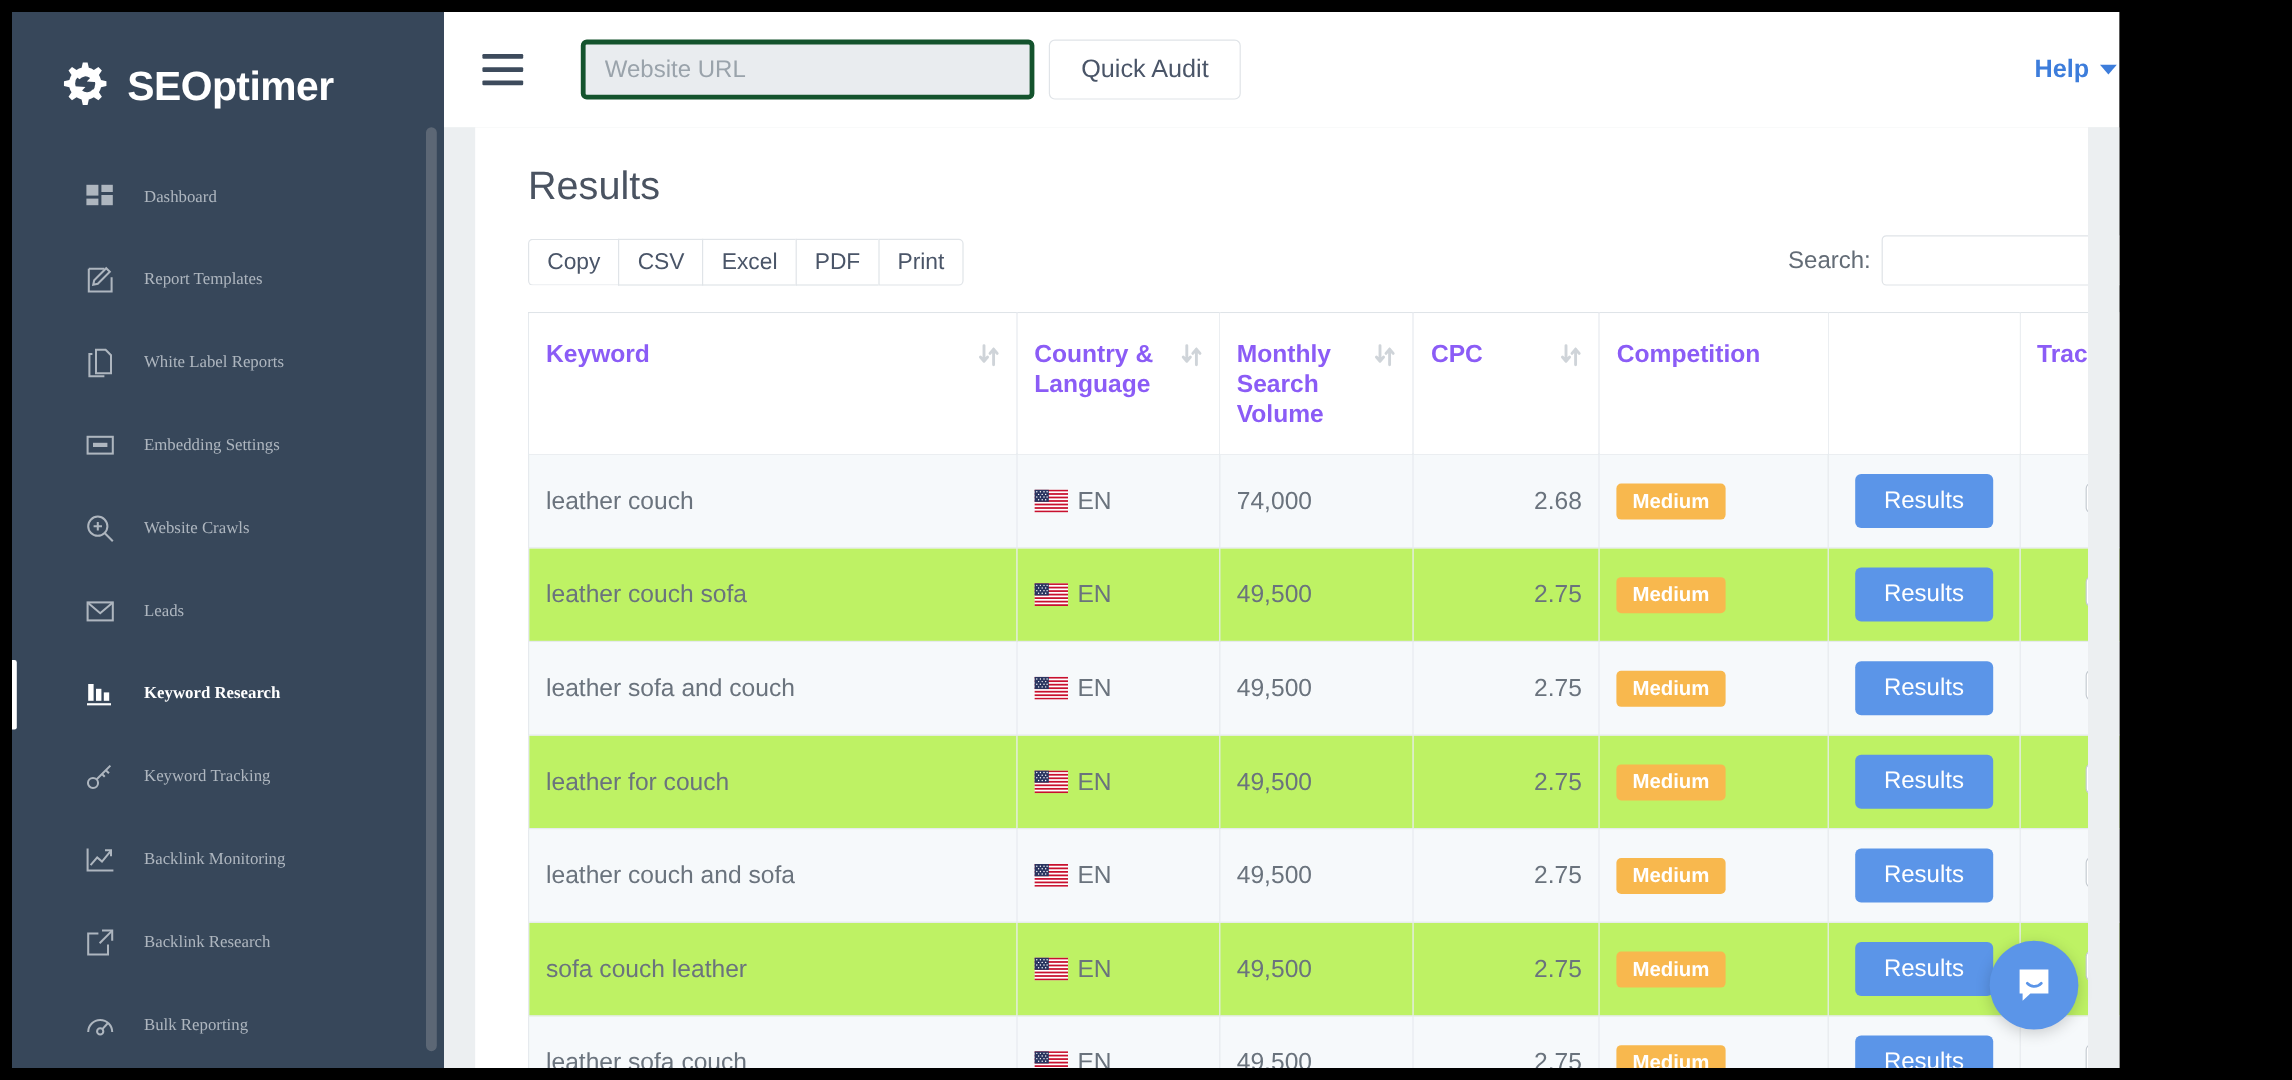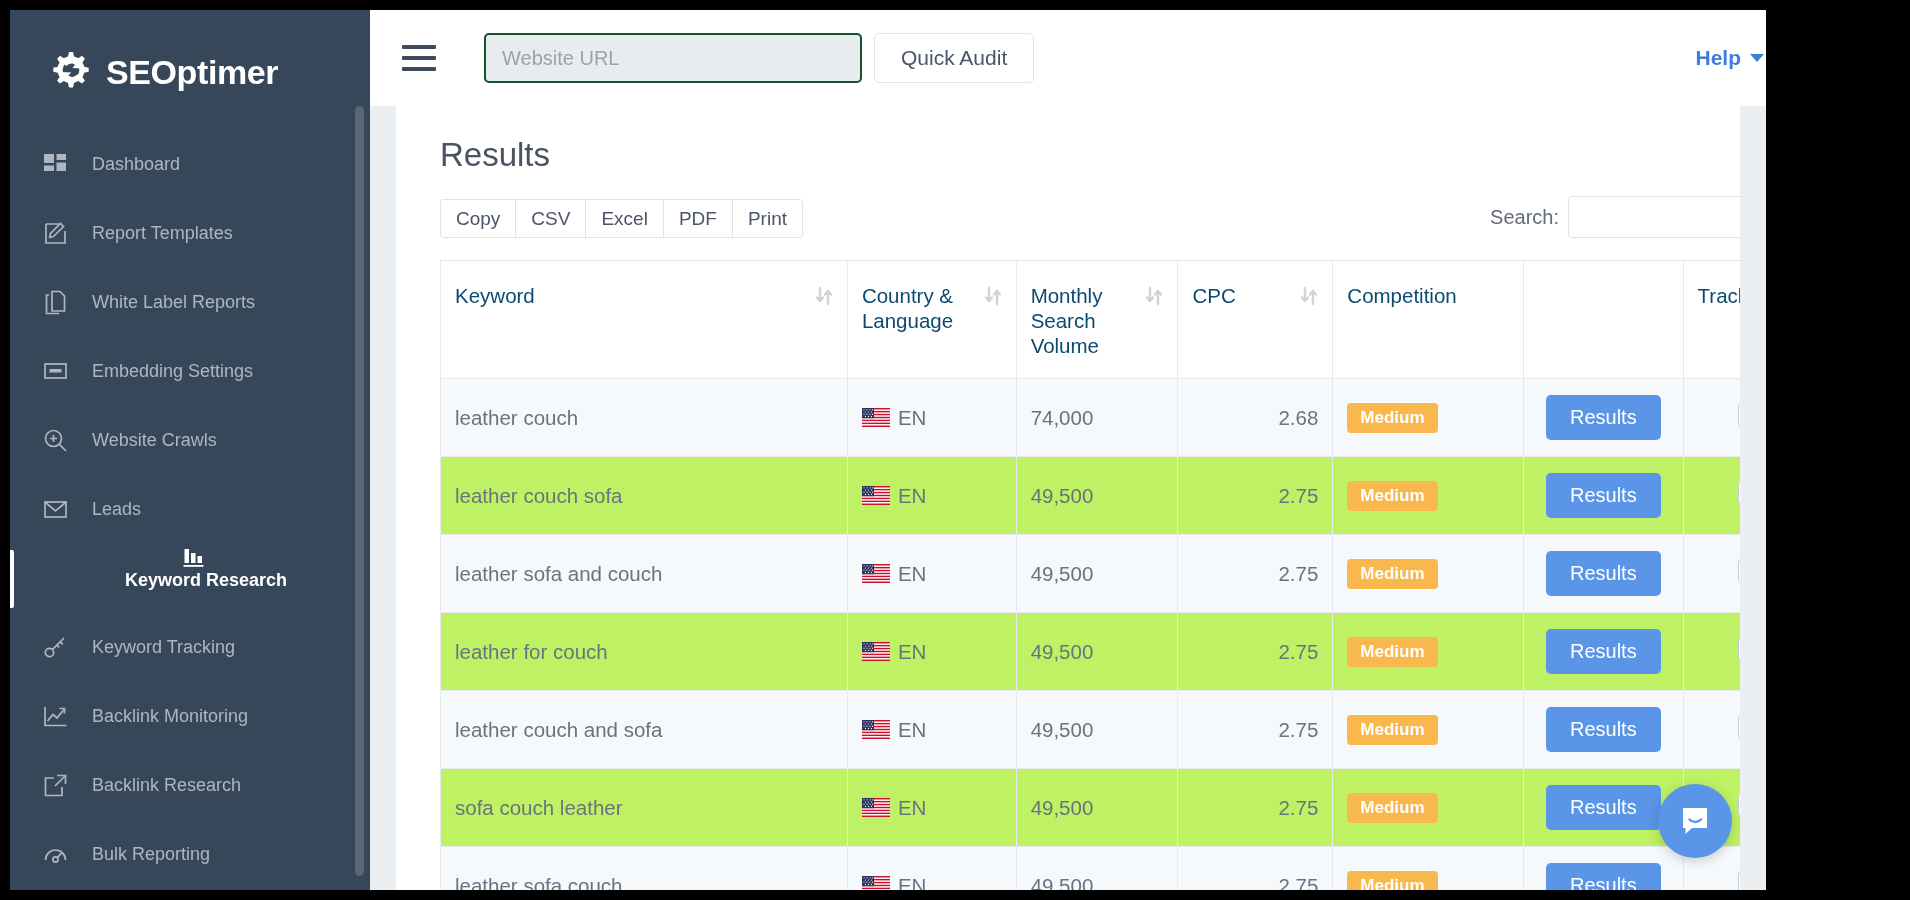--- a/index.html
+++ b/index.html
@@ -32,26 +32,27 @@
   .logo-mark { width: 46px; height: 46px; flex: 0 0 46px; }
   .logo-text {
     color: #ffffff; font-size: 34px; font-weight: 600;
     letter-spacing: -0.4px; margin-left: 10px;
   }
   .nav { margin-top: 24px; }
   .nav-item {
     position: relative;
     display: flex; align-items: center;
     height: 69px;
-    padding-left: 32px;
+    padding-left: 60px;
     color: #aeb6bf;
-    font-size: 18px;
+    font-size: 14px;
     cursor: pointer;
-  }
-  .nav-item.active { color: #ffffff; font-weight: 700; flex-direction: column; }
+    font-family: Liberation Serif, serif;
+  }
+  .nav-item.active { color: #ffffff; font-weight: 700; }
   .nav-item.active::before {
     content: ""; position: absolute; left: -10px; top: 6px;
     width: 14px; height: 58px; background: #ffffff; border-radius: 2px;
   }
   .nav-ico {
     width: 26px; height: 26px; flex: 0 0 26px;
     margin-right: 24px;
     display: flex; align-items: center; justify-content: center;
   }
   .nav-ico svg { display: block; }
@@ -72,21 +73,21 @@
   }
   .hamburger {
     width: 34px; height: 26px;
     display: flex; flex-direction: column; justify-content: space-between;
     cursor: pointer; flex: 0 0 34px;
   }
   .hamburger span { display: block; height: 4px; background: #3d4b5c; border-radius: 1px; }
   .url-input {
     margin-left: 48px;
     width: 378px; height: 50px;
-    background: #e9ecef; border: 2px solid #14532d; border-radius: 5px;
+    background: #e9ecef; border: 4px solid #14532d; border-radius: 5px;
     font-size: 20px; color: #9aa3ab; padding: 0 16px;
     font-family: "Liberation Sans", sans-serif;
     outline: none;
   }
   .url-input::placeholder { color: #9aa3ab; }
   .quick-audit {
     margin-left: 12px;
     height: 50px; padding: 0 26px;
     background: #ffffff; border: 1px solid #e0e4e8; border-radius: 5px;
     font-size: 21px; color: #4a5568; cursor: pointer;
@@ -151,21 +152,21 @@
 
   
   .tbl-scroll { padding: 0 44px; }
   table { border-collapse: collapse; width: 1380px; table-layout: fixed; }
   thead th {
     border: 1px solid #e6eaee;
     border-top: 1px solid #dfe4e8;
     vertical-align: top;
     padding: 22px 14px 0 14px;
     height: 118px;
-    font-size: 20.5px; font-weight: 400; color: #0c4a6e;
+    font-size: 20.5px; font-weight: 700; color: #8b5cf6;
     text-align: left;
     position: relative;
     background: #ffffff;
   }
   th .th-inner { display: flex; align-items: flex-start; justify-content: space-between; }
   th .th-label { line-height: 1.22; }
   th.ta-right .th-inner { }
   th.ta-right .th-label { text-align: right; }
   th.ta-center .th-inner { justify-content: center; }
   .sort-ico { flex: 0 0 18px; margin-left: 10px; margin-top: 3px; }

